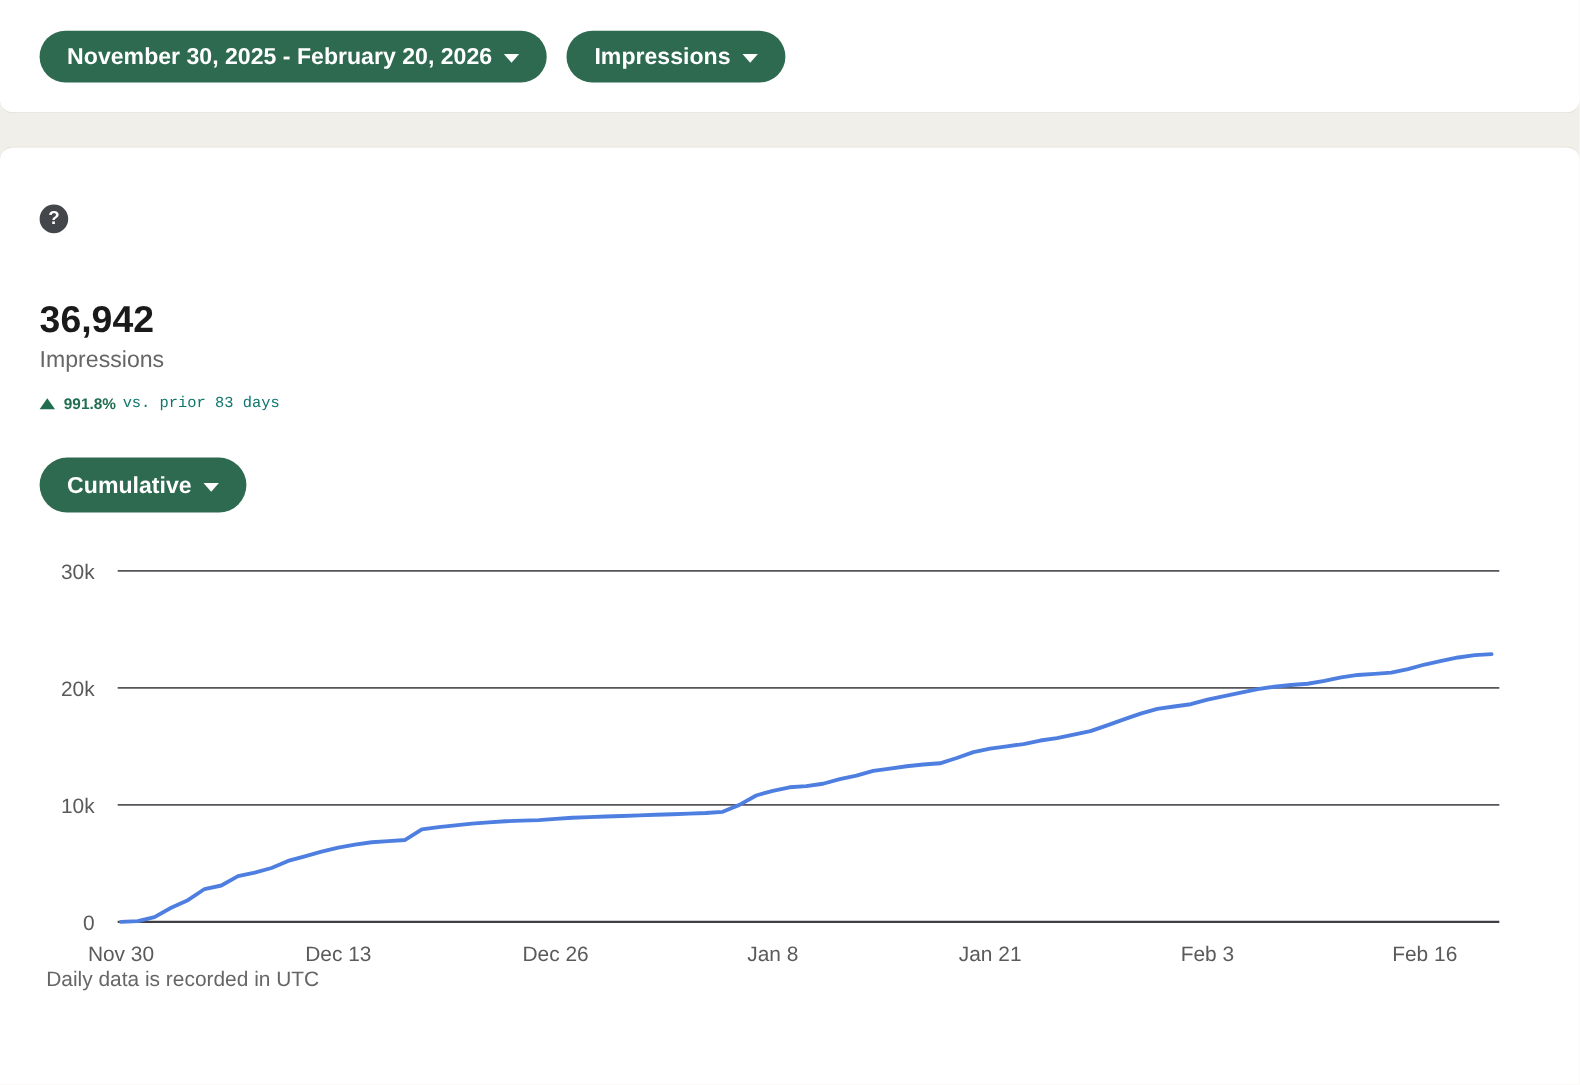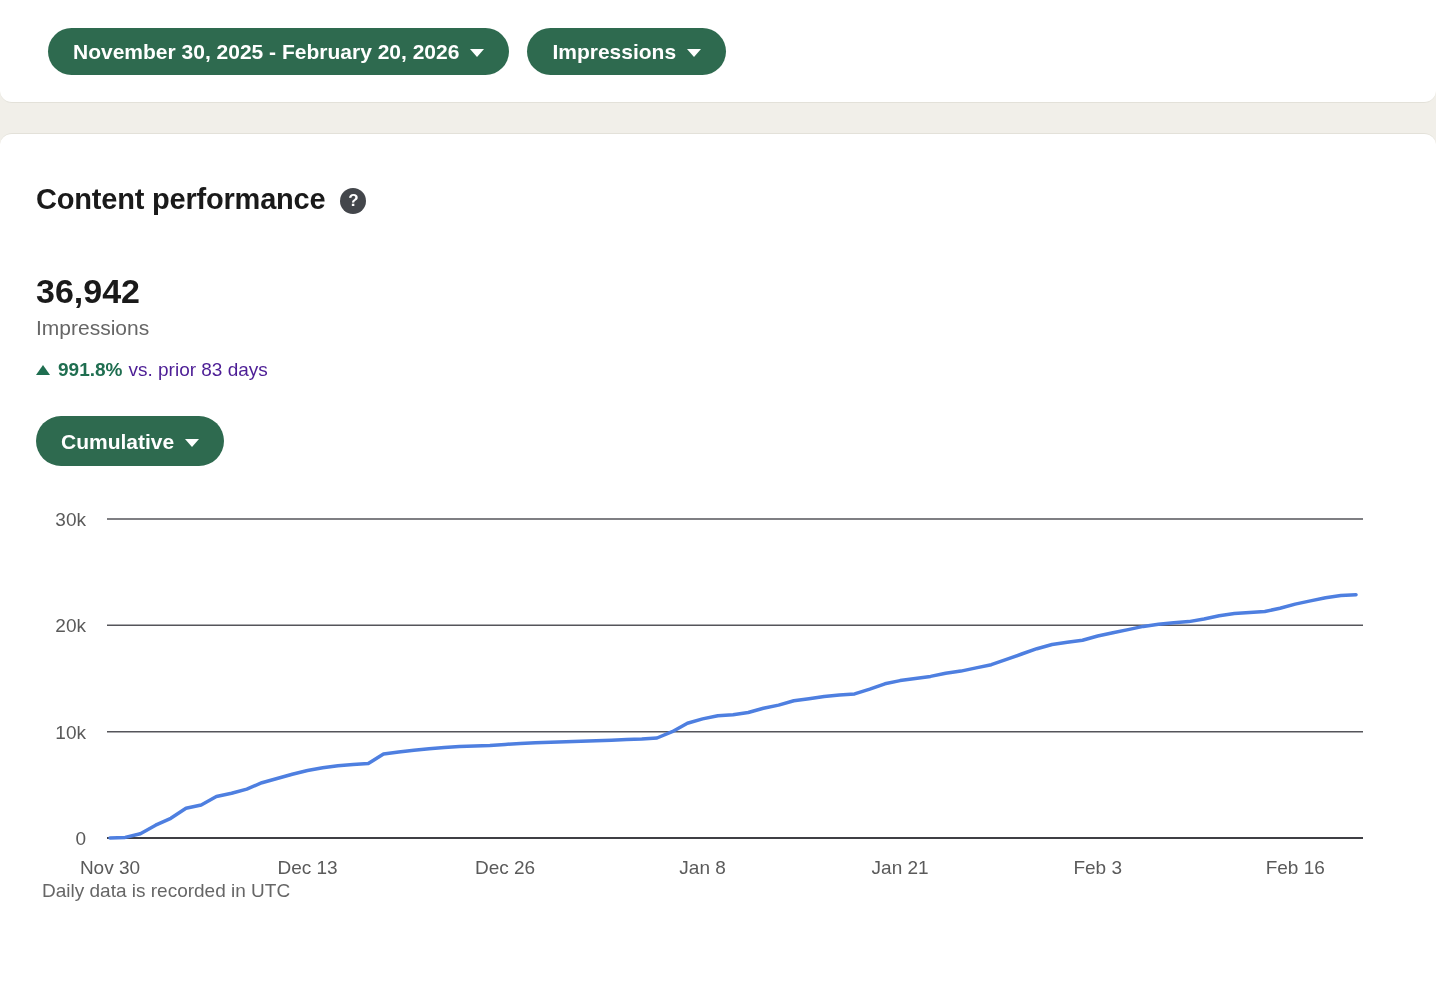--- a/index.html
+++ b/index.html
@@ -9,21 +9,21 @@
     font-family:"Liberation Sans",sans-serif;
     color:#1c1c1c;
     overflow:hidden;
   }
   .card{position:absolute;left:0;right:0;background:#ffffff;}
   .top-card{
     top:0;height:103px;
     border-radius:0 0 12px 12px;
     border-bottom:1px solid #e3e1d9;
     display:flex;align-items:center;gap:18px;
-    padding-left:48px;box-sizing:border-box;
+    padding-left:36px;box-sizing:border-box;
   }
   .main-card{
     top:133px;bottom:0;
     border-radius:12px 12px 0 0;
     border-top:1px solid #e3e1d9;
   }
   .pill{
     display:inline-flex;align-items:center;gap:11px;
     background:#2e6a4f;color:#ffffff;
     border:none;border-radius:26px;
@@ -47,31 +47,31 @@
   .help-icon{
     width:26px;height:26px;border-radius:50%;
     background:#43464b;color:#ffffff;
     display:flex;align-items:center;justify-content:center;
     font-size:17px;font-weight:700;cursor:pointer;margin-top:3px;
   }
   .big-value{position:absolute;top:138px;left:36px;font-size:34px;font-weight:700;color:#1a1a1a;}
   .metric-label{position:absolute;top:182px;left:36px;font-size:21px;color:#666666;}
   .trend-row{
     position:absolute;top:225px;left:36px;
-    display:flex;align-items:center;gap:6px;font-size:19px;
+    display:flex;align-items:center;gap:6px;font-size:14px;
   }
   .trend-arrow{
     width:0;height:0;display:inline-block;
     border-left:7px solid transparent;
     border-right:7px solid transparent;
     border-bottom:10px solid #1f6e50;
     margin-right:2px;
   }
   .trend-percent{color:#1f6e50;font-weight:700;}
-  .trend-suffix{color:#4c1d95;}
+  .trend-suffix{color:#0f766e;font-family:Liberation Mono, monospace;}
   .view-pill{position:absolute;top:282px;left:36px;height:50px;border-radius:27px;}
   .chart-wrap{position:absolute;top:366px;left:0;width:1436px;height:400px;}
   .footnote{position:absolute;top:746px;left:42px;font-size:19px;color:#666666;}
 </style>
 </head>
 <body>
 
 <div class="card top-card">
   <button class="pill">
     <span>November 30, 2025 - February 20, 2026</span>
@@ -79,21 +79,20 @@
   </button>
   <button class="pill">
     <span>Impressions</span>
     <span class="caret"></span>
   </button>
 </div>
 
 <div class="card main-card">
 
   <div class="header-row">
-    <span class="page-title">Content performance</span>
     <span class="help-icon">
       <span>?</span>
     </span>
   </div>
 
   <div class="big-value">36,942</div>
   <div class="metric-label">Impressions</div>
 
   <div class="trend-row">
     <span class="trend-arrow"></span>

